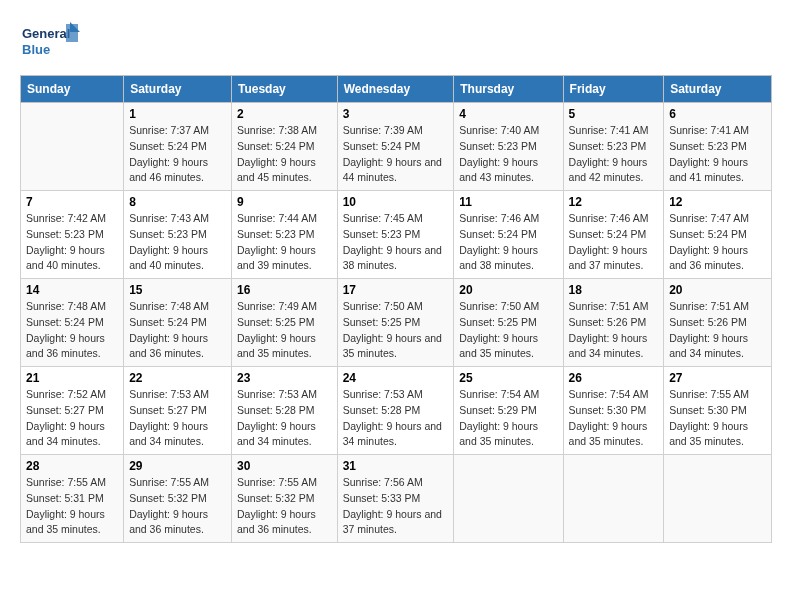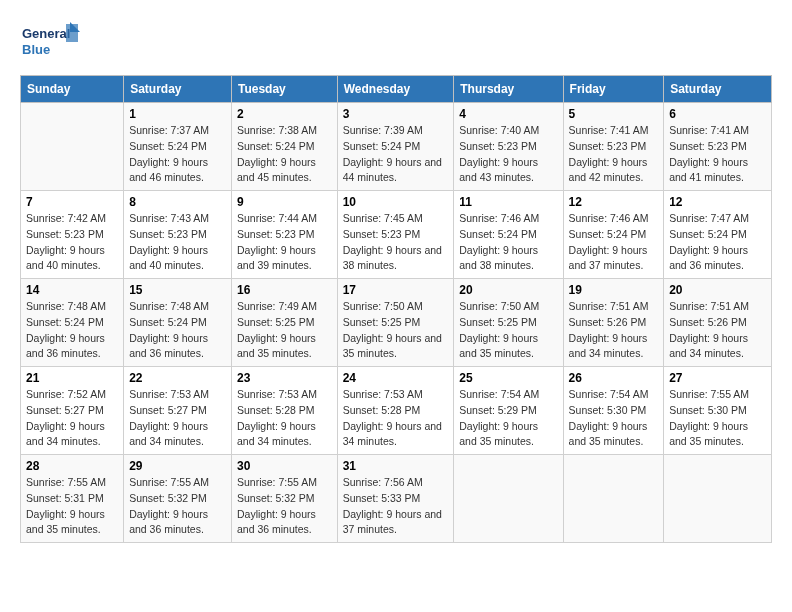--- a/index.html
+++ b/index.html
@@ -178,21 +178,21 @@
         </td>
         <td>
           <span class="day-num">17</span>
           <div class="day-detail">Sunrise: 7:50 AM<br>Sunset: 5:25 PM<br>Daylight: 9 hours and 35 minutes.</div>
         </td>
         <td>
           <span class="day-num">20</span>
           <div class="day-detail">Sunrise: 7:50 AM<br>Sunset: 5:25 PM<br>Daylight: 9 hours and 35 minutes.</div>
         </td>
         <td>
-          <span class="day-num">19</span>
+          <span class="day-num">18</span>
           <div class="day-detail">Sunrise: 7:51 AM<br>Sunset: 5:26 PM<br>Daylight: 9 hours and 34 minutes.</div>
         </td>
         <td>
           <span class="day-num">20</span>
           <div class="day-detail">Sunrise: 7:51 AM<br>Sunset: 5:26 PM<br>Daylight: 9 hours and 34 minutes.</div>
         </td>
       </tr>
       <tr>
         <td>
           <span class="day-num">21</span>

